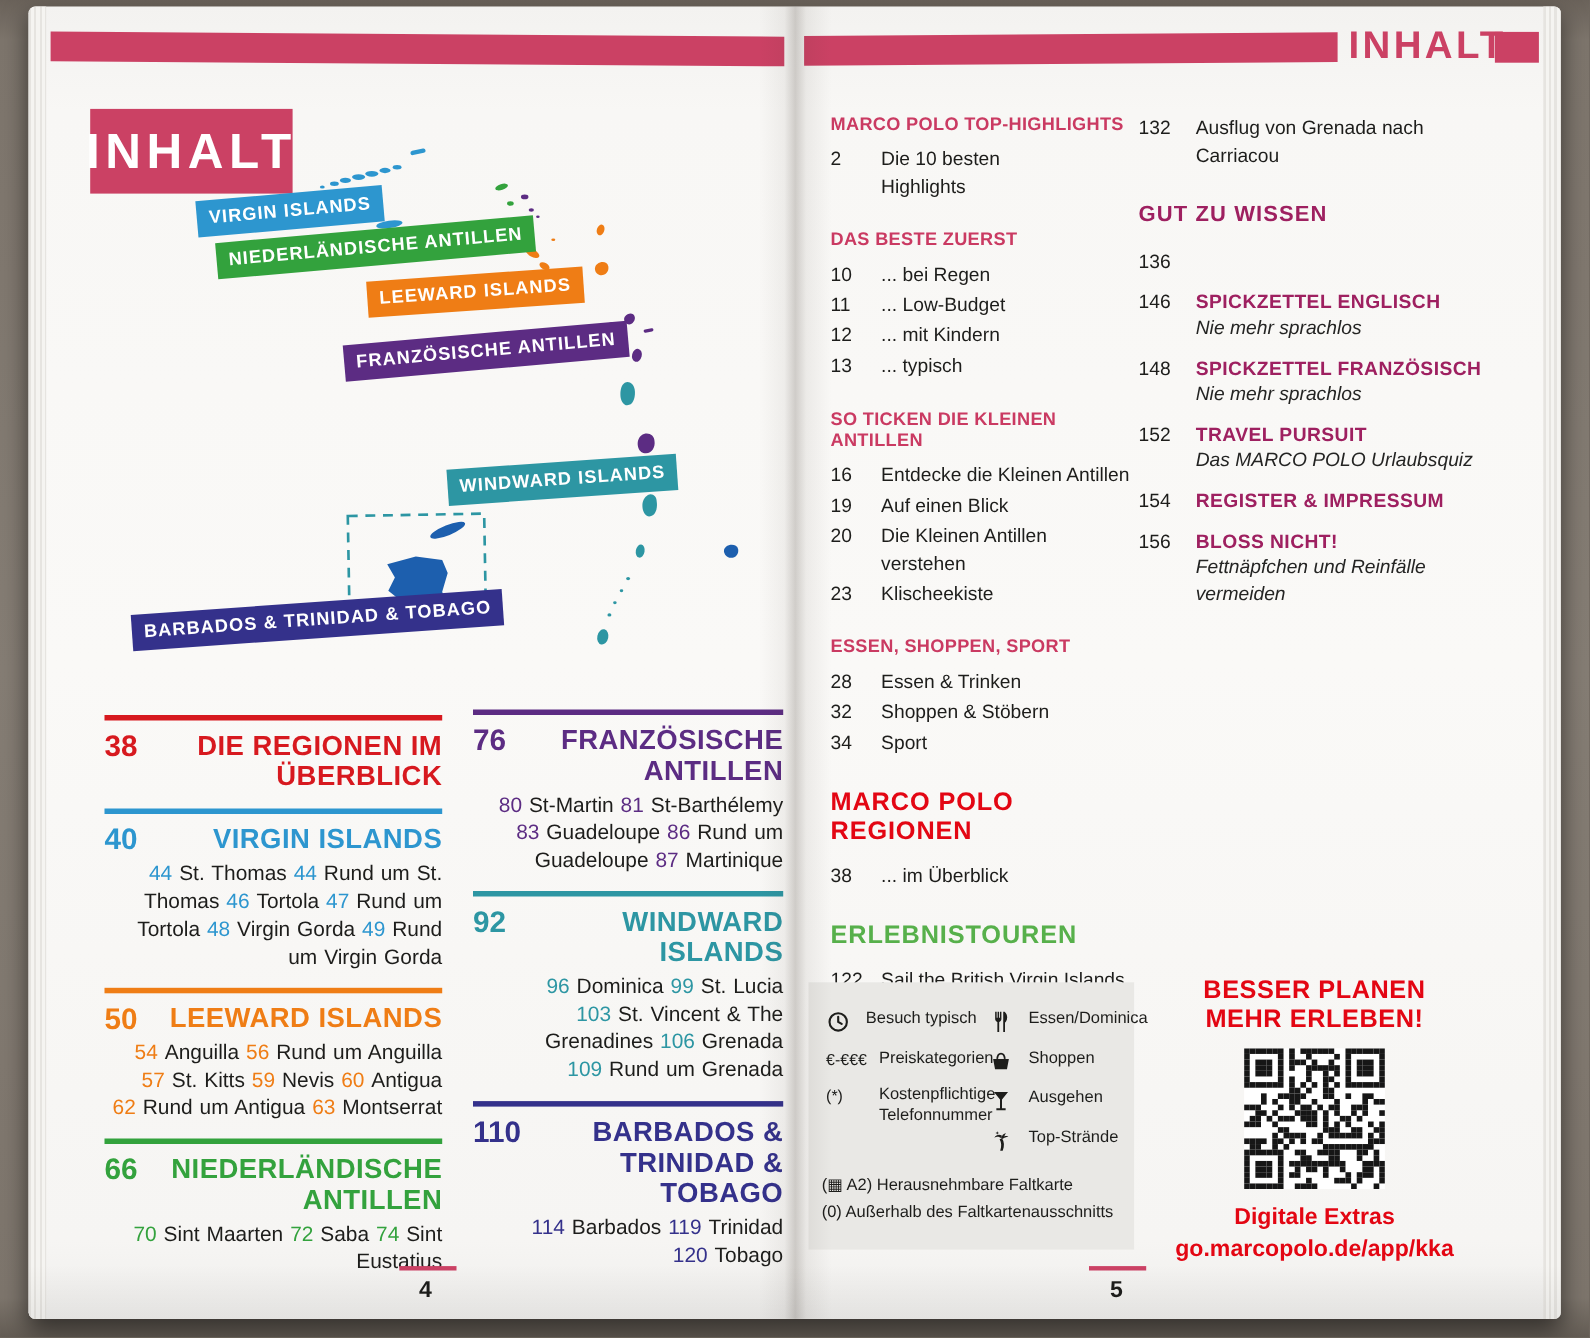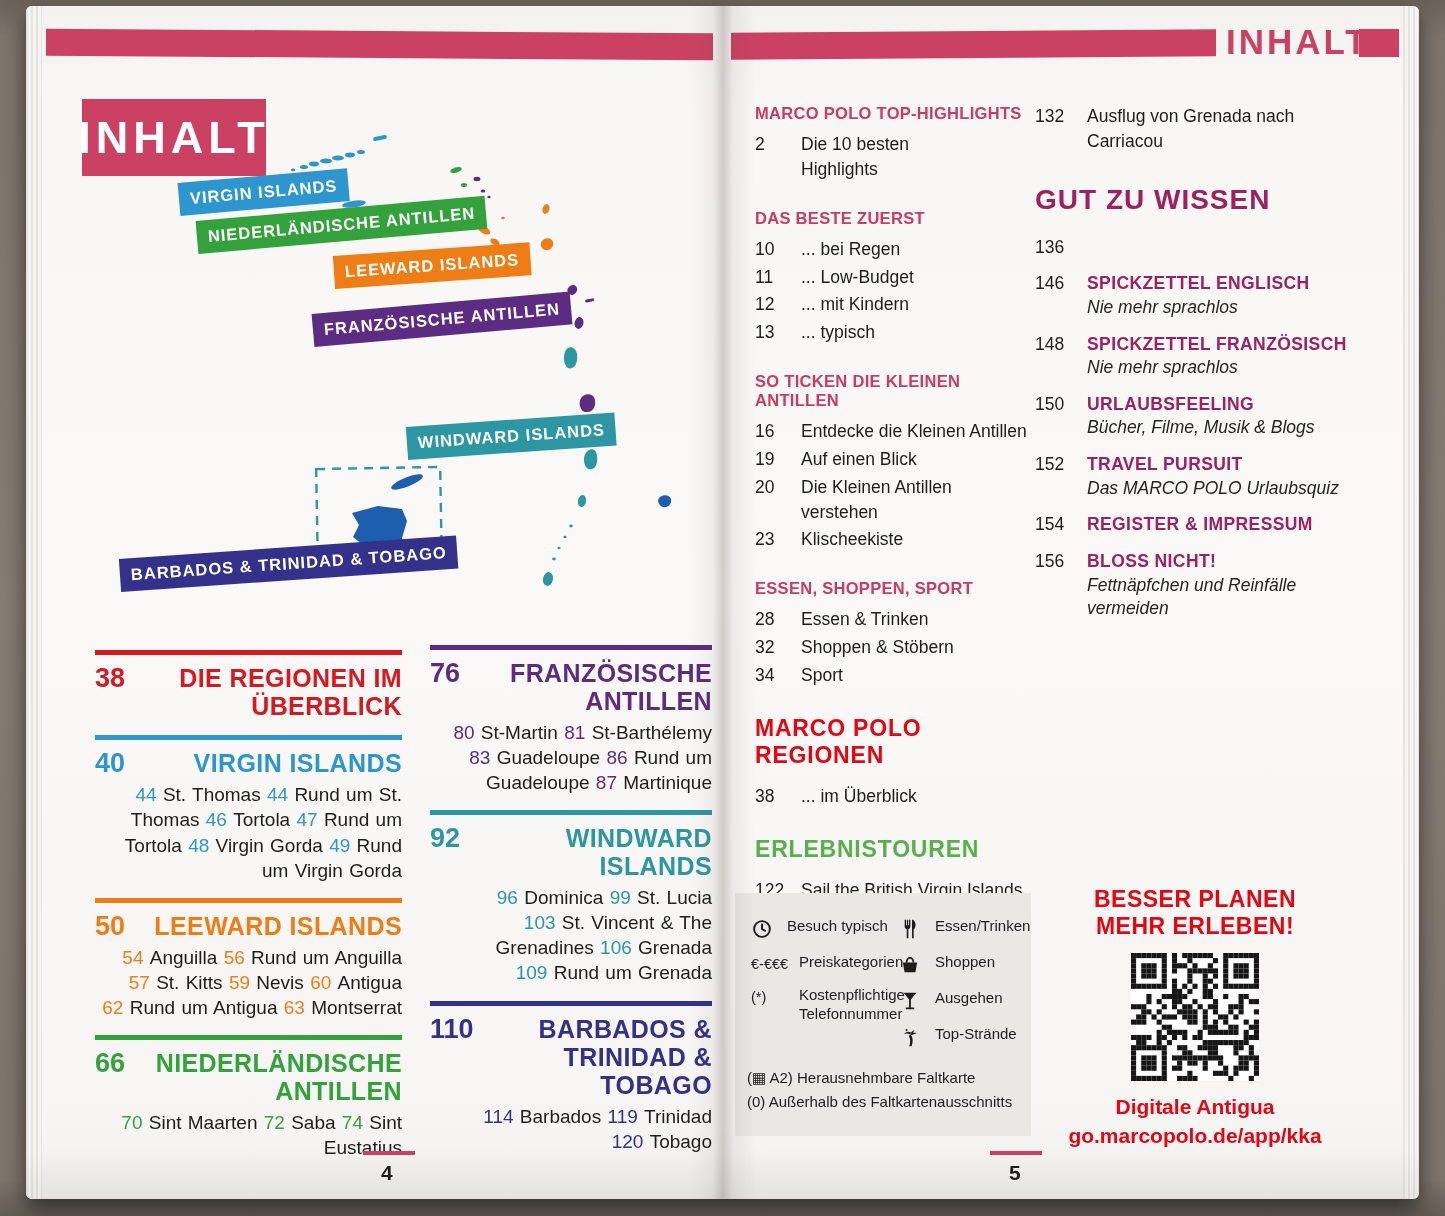--- a/index.html
+++ b/index.html
@@ -54,21 +54,21 @@
   .titems .tn{color:var(--sc);}
 
   .cola{position:absolute;left:755px;top:104px;width:274px;}
   .asec{margin-bottom:27px;}
   .asec h4{margin:0 0 9px;font-size:16.5px;font-weight:bold;letter-spacing:.3px;}
   .asec.big h4{font-size:23px;letter-spacing:.8px;margin:8px 0 15px;}
   .erow{display:flex;font-size:17.5px;line-height:1.42;margin-bottom:3px;}
   .enum{flex:0 0 46px;}
   .colb{position:absolute;left:1035px;top:104px;width:332px;}
   .colb .erow .enum{flex-basis:52px;}
-  .bighead{font-size:28px;font-weight:bold;color:var(--c-maroon);letter-spacing:1px;margin:30px 0 20px;}
+  .bighead{font-size:20px;font-weight:bold;color:var(--c-maroon);letter-spacing:1px;margin:30px 0 20px;}
   .brow{display:flex;margin-bottom:13px;font-size:17.5px;line-height:1.35;}
   .bnum{flex:0 0 52px;}
   .bbody{display:block;}
   .bhead{display:block;font-weight:bold;color:var(--c-maroon);letter-spacing:.4px;}
   .bsub{display:block;font-style:italic;color:#242423;}
 
   .legendbox{position:absolute;left:735px;top:893px;width:296px;height:243px;background:var(--c-legend_bg);}
   .lg-grid{display:flex;padding:24px 6px 0 16px;}
   .lg-col{display:flex;flex-direction:column;}
   .lg-col.one{width:148px;}
@@ -345,27 +345,20 @@
           </span>
         </div>
         <div class="brow">
           <span class="bnum">148</span>
           <span class="bbody">
             <span class="bhead">SPICKZETTEL FRANZÖSISCH</span>
             <span class="bsub">Nie mehr sprachlos</span>
           </span>
         </div>
         <div class="brow">
-          <span class="bnum">150</span>
-          <span class="bbody">
-            <span class="bhead">URLAUBSFEELING</span>
-            <span class="bsub">Bücher, Filme, Musik &amp; Blogs</span>
-          </span>
-        </div>
-        <div class="brow">
           <span class="bnum">152</span>
           <span class="bbody">
             <span class="bhead">TRAVEL PURSUIT</span>
             <span class="bsub">Das MARCO POLO Urlaubsquiz</span>
           </span>
         </div>
         <div class="brow">
           <span class="bnum">154</span>
           <span class="bbody">
             <span class="bhead">REGISTER &amp; IMPRESSUM</span>
@@ -403,21 +396,21 @@
         </div>
       </div>
       <div class="lg-col two">
         <div class="lg-item">
           <span class="lg-ico">
             <svg viewBox="0 0 24 24" fill="#1d1d1b">
                 <path d="M6.2 2h1.5v6h.9V2h1.4v6h.9V2h1.5v7.2c0 1.4-.9 2.5-2.2 2.8V22H8.4V12c-1.3-.3-2.2-1.4-2.2-2.8z"></path>
                 <path d="M15.6 2c2.7 2.5 3.3 6.2 1.5 9.3-.3.5-.7 1-1.1 1.3V22h-1.8V2z"></path>
               </svg>
           </span>
-          <span class="lg-label">Essen/Trinken</span>
+          <span class="lg-label">Essen/Dominica</span>
         </div>
         <div class="lg-item">
           <span class="lg-ico">
             <svg viewBox="0 0 24 24">
                 <path d="M8.2 9.4c.3-3.2 1.6-5.2 3.8-5.2s3.5 2 3.8 5.2" fill="none" stroke="#1d1d1b" stroke-width="1.8"></path>
                 <path d="M4.2 9.4h15.6l-1.9 10.4H6.1z" fill="#1d1d1b"></path>
               </svg>
           </span>
           <span class="lg-label">Shoppen</span>
         </div>
@@ -763,21 +756,21 @@
           <rect x="25" y="120" width="5" height="5"></rect>
           <rect x="30" y="120" width="5" height="5"></rect>
           <rect x="45" y="120" width="5" height="5"></rect>
           <rect x="50" y="120" width="5" height="5"></rect>
           <rect x="55" y="120" width="5" height="5"></rect>
           <rect x="60" y="120" width="5" height="5"></rect>
           <rect x="95" y="120" width="5" height="5"></rect>
           <rect x="115" y="120" width="5" height="5"></rect>
         </g>
       </svg>
-    <div class="promo-extras">Digitale Antigua</div>
+    <div class="promo-extras">Digitale Extras</div>
     <div class="promo-url">go.marcopolo.de/app/kka</div>
   </div>
 
   <div class="pnum-rule pr4"></div>
   <div class="pnum pn4">4</div>
   <div class="pnum-rule pr5"></div>
   <div class="pnum pn5">5</div>
 
   <div class="gutter"></div>
   <div class="shade-bottom"></div>

